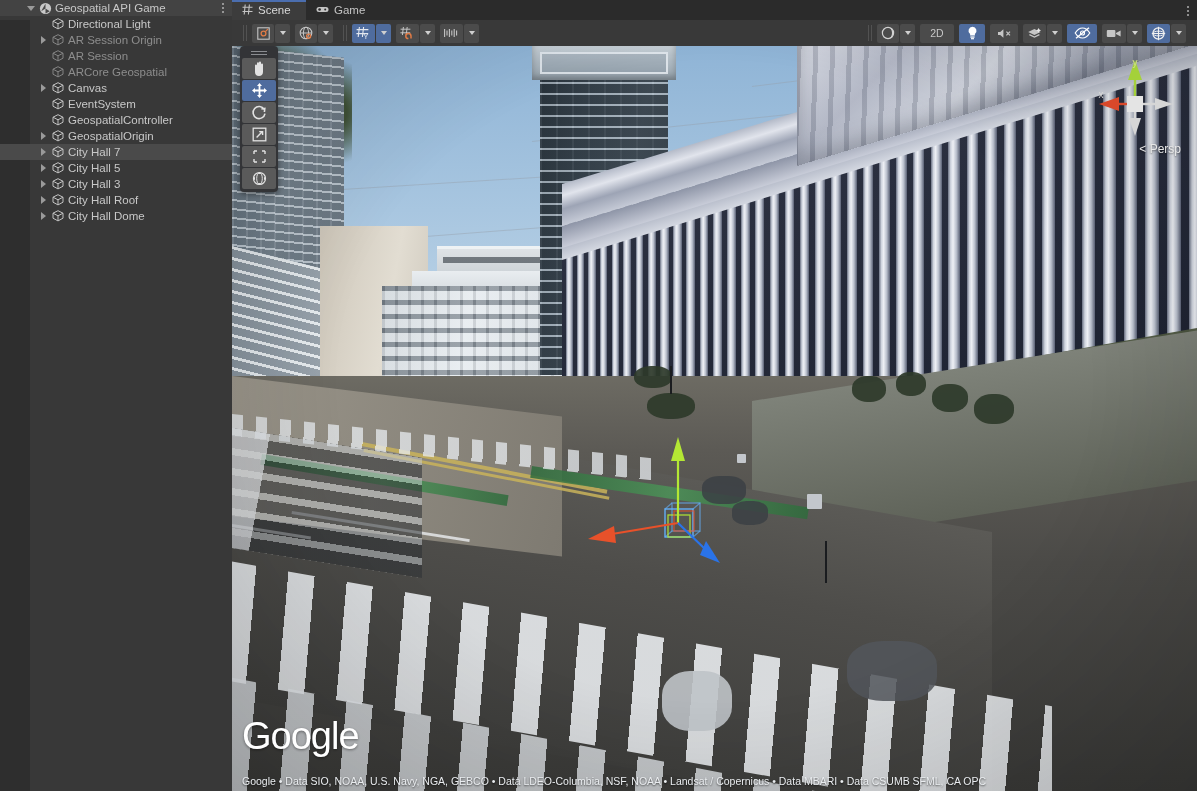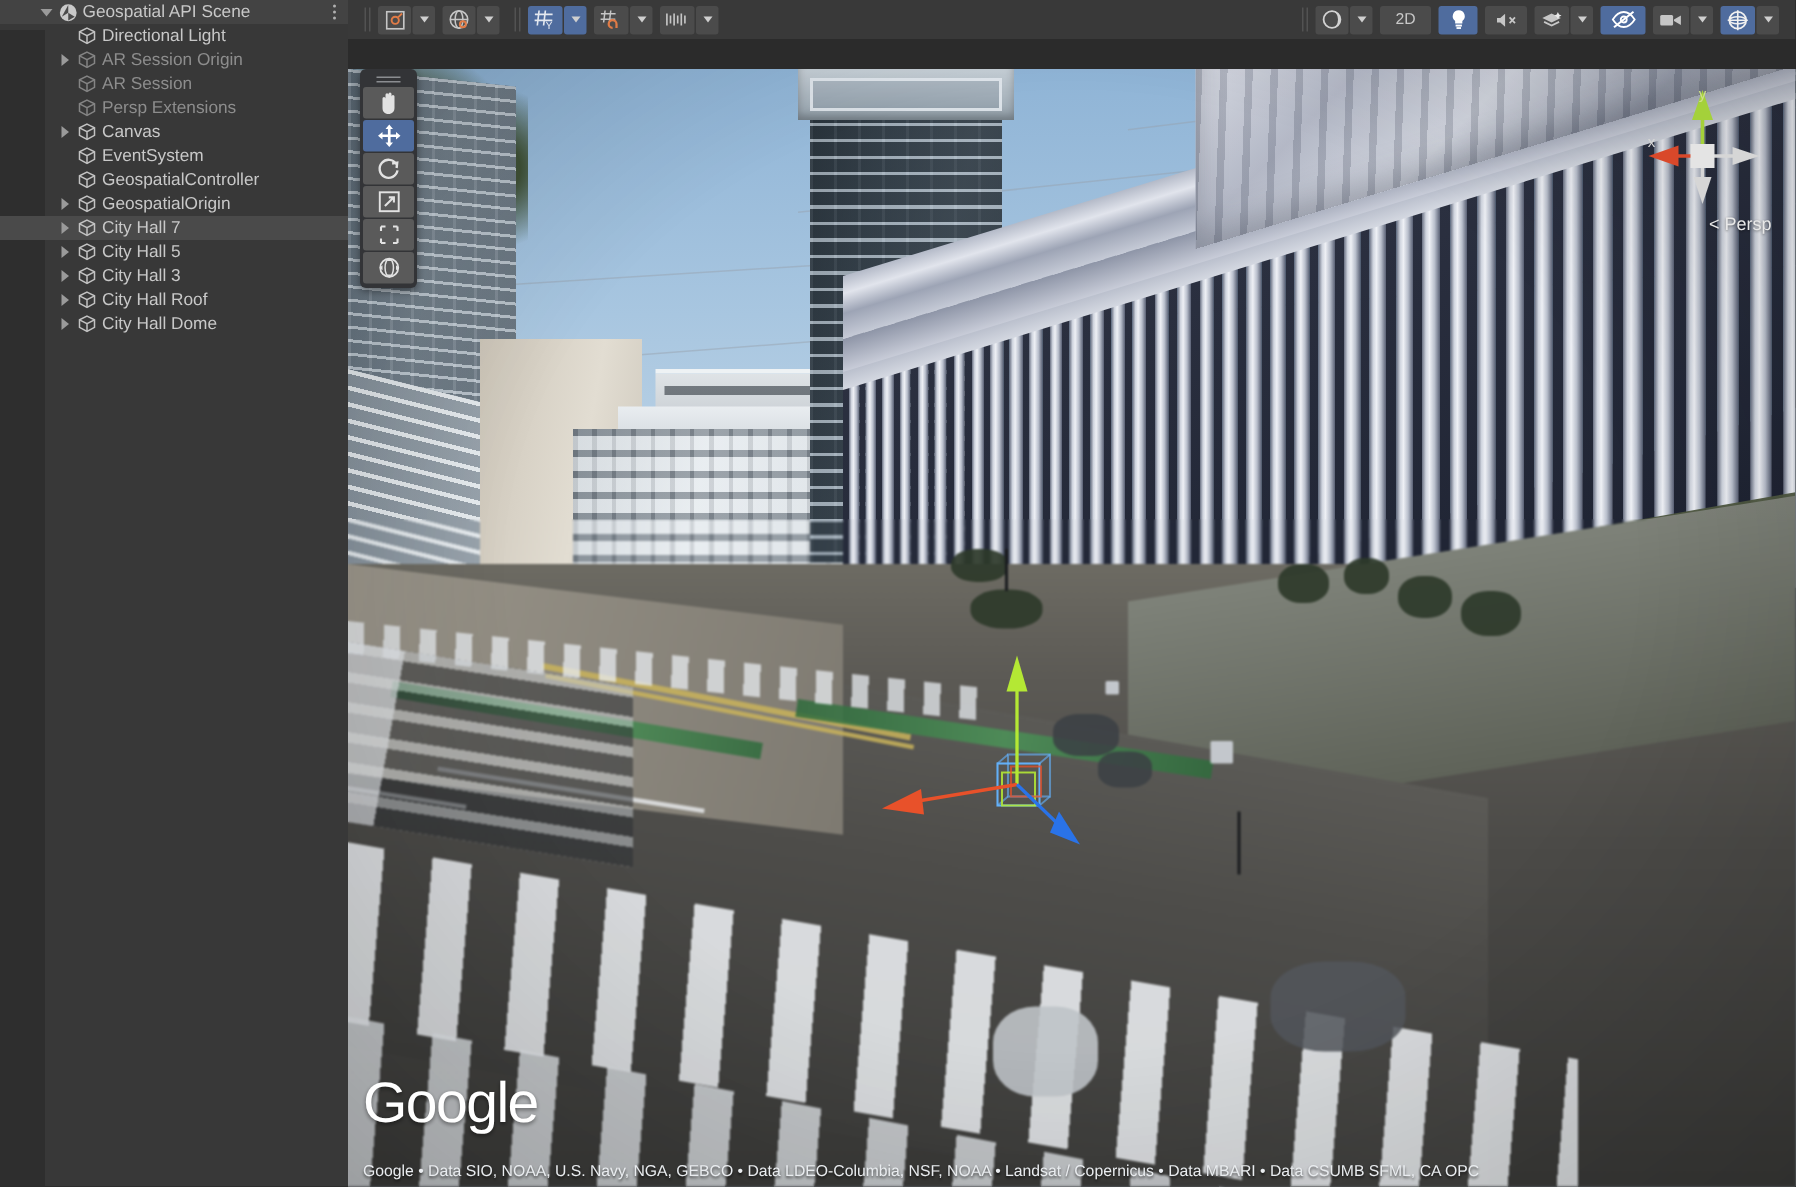--- a/index.html
+++ b/index.html
@@ -431,21 +431,21 @@
           <span class="arrow">
             <span class="tri open"></span>
           </span>
           <span class="goicon">
             <svg width="13" height="13" viewBox="0 0 13 13">
               <circle cx="6.5" cy="6.5" r="5.6" fill="#c9c9c9"></circle>
               <path d="M6.5 1.4 L6.5 6.5 L2.2 9.2 z" fill="#4a4a4a"></path>
               <path d="M6.5 6.5 L10.8 9.2 L6.5 11.6 z" fill="#4a4a4a"></path>
             </svg>
           </span>
-          <span class="lbl">Geospatial API Scene</span>
+          <span class="lbl">Geospatial API Game</span>
           <span class="rowkebab kebab">
             <i></i>
             <i></i>
             <i></i>
           </span>
         </div>
         <div class="hrow">
           <span style="width: 37px; flex: 0 0 auto;"></span>
           <span class="arrow"></span>
           <span class="goicon">
@@ -482,21 +482,21 @@
         </div>
         <div class="hrow dim">
           <span style="width: 37px; flex: 0 0 auto;"></span>
           <span class="arrow"></span>
           <span class="goicon">
             <svg width="12" height="12" viewBox="0 0 12 12">
               <path d="M6 0.7 L11 3.2 V8.2 L6 10.9 L1 8.2 V3.2 z" fill="none" stroke="#c2c2c2" stroke-width="1"></path>
               <path d="M1 3.2 L6 5.8 L11 3.2 M6 5.8 V10.9" fill="none" stroke="#c2c2c2" stroke-width="1"></path>
             </svg>
           </span>
-          <span class="lbl">Persp Extensions</span>
+          <span class="lbl">ARCore Geospatial</span>
         </div>
         <div class="hrow">
           <span style="width: 37px; flex: 0 0 auto;"></span>
           <span class="arrow">
             <span class="tri"></span>
           </span>
           <span class="goicon">
             <svg width="12" height="12" viewBox="0 0 12 12">
               <path d="M6 0.7 L11 3.2 V8.2 L6 10.9 L1 8.2 V3.2 z" fill="none" stroke="#c2c2c2" stroke-width="1"></path>
               <path d="M1 3.2 L6 5.8 L11 3.2 M6 5.8 V10.9" fill="none" stroke="#c2c2c2" stroke-width="1"></path>
@@ -602,20 +602,45 @@
               <path d="M1 3.2 L6 5.8 L11 3.2 M6 5.8 V10.9" fill="none" stroke="#c2c2c2" stroke-width="1"></path>
             </svg>
           </span>
           <span class="lbl">City Hall Dome</span>
         </div>
       </div>
   </div>
 
   <div id="scene">
 
+    <div class="scene-tabbar">
+      <div class="stab active" style="left:0; width:74px;">
+        <span>
+          <svg width="11" height="11" viewBox="0 0 11 11">
+            <path d="M3.2 0.5 L2.2 10.5 M7.4 0.5 L6.4 10.5 M0.5 3.3 H10.5 M0.5 7.5 H10.5" stroke="#c4c4c4" stroke-width="1.1" fill="none"></path>
+          </svg>
+        </span>
+        <span>Scene</span>
+      </div>
+      <div class="stab" style="left:74px;">
+        <span>
+          <svg width="13" height="9" viewBox="0 0 13 9">
+            <rect x="0.5" y="2" width="12" height="5" rx="2.5" fill="#c4c4c4"></rect>
+            <circle cx="3.6" cy="4.5" r="1.35" fill="#2b2b2b"></circle>
+            <circle cx="9.2" cy="4.5" r="1.0" fill="#2b2b2b"></circle>
+          </svg>
+        </span>
+        <span>Game</span>
+      </div>
+      <div class="scene-kebab kebab">
+          <i></i>
+          <i></i>
+          <i></i>
+        </div>
+    </div>
 
     <div class="scene-toolbar">
       <div class="tsep dbl"></div>
 
       <div class="grp">
         <div class="tbtn">
           <svg width="13" height="13" viewBox="0 0 13 13">
             <rect x="0.8" y="0.8" width="11.4" height="11.4" fill="none" stroke="#c6c6c6" stroke-width="1.1"></rect>
             <circle cx="6.5" cy="6.5" r="2.4" fill="none" stroke="#e07b46" stroke-width="1.3"></circle>
             <line x1="8.4" y1="4.6" x2="11" y2="2" stroke="#e07b46" stroke-width="1.2"></line>

